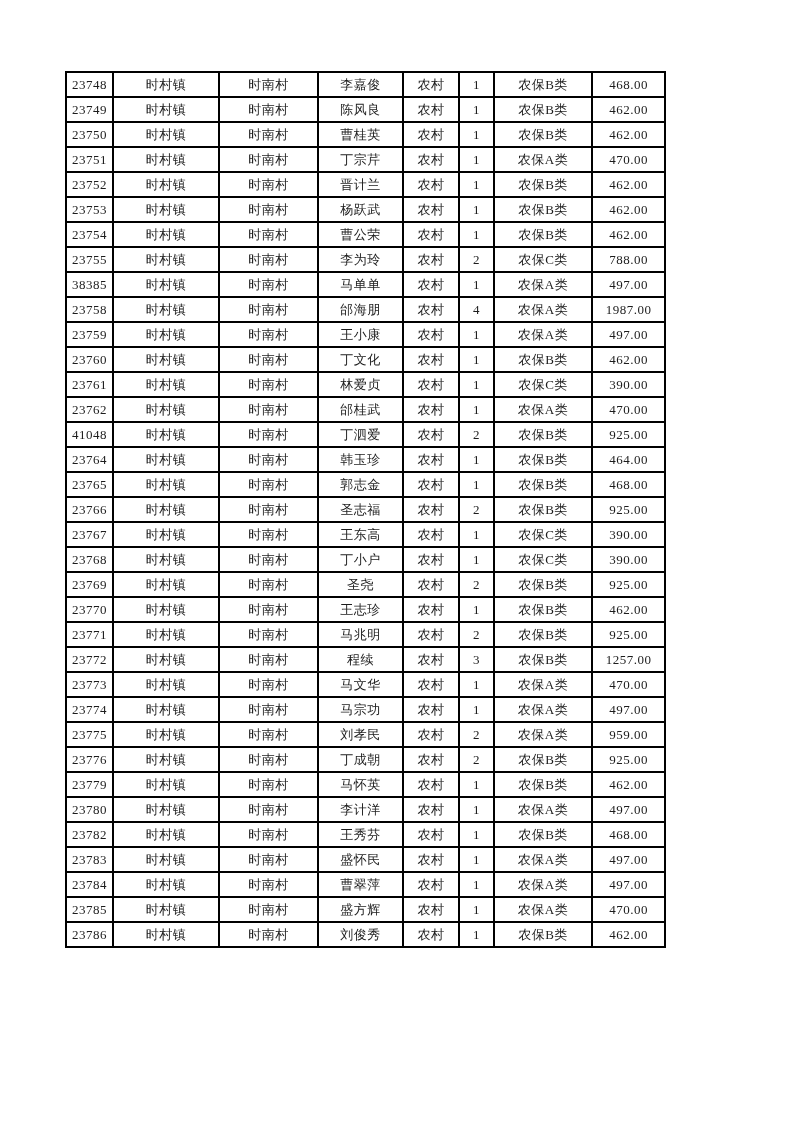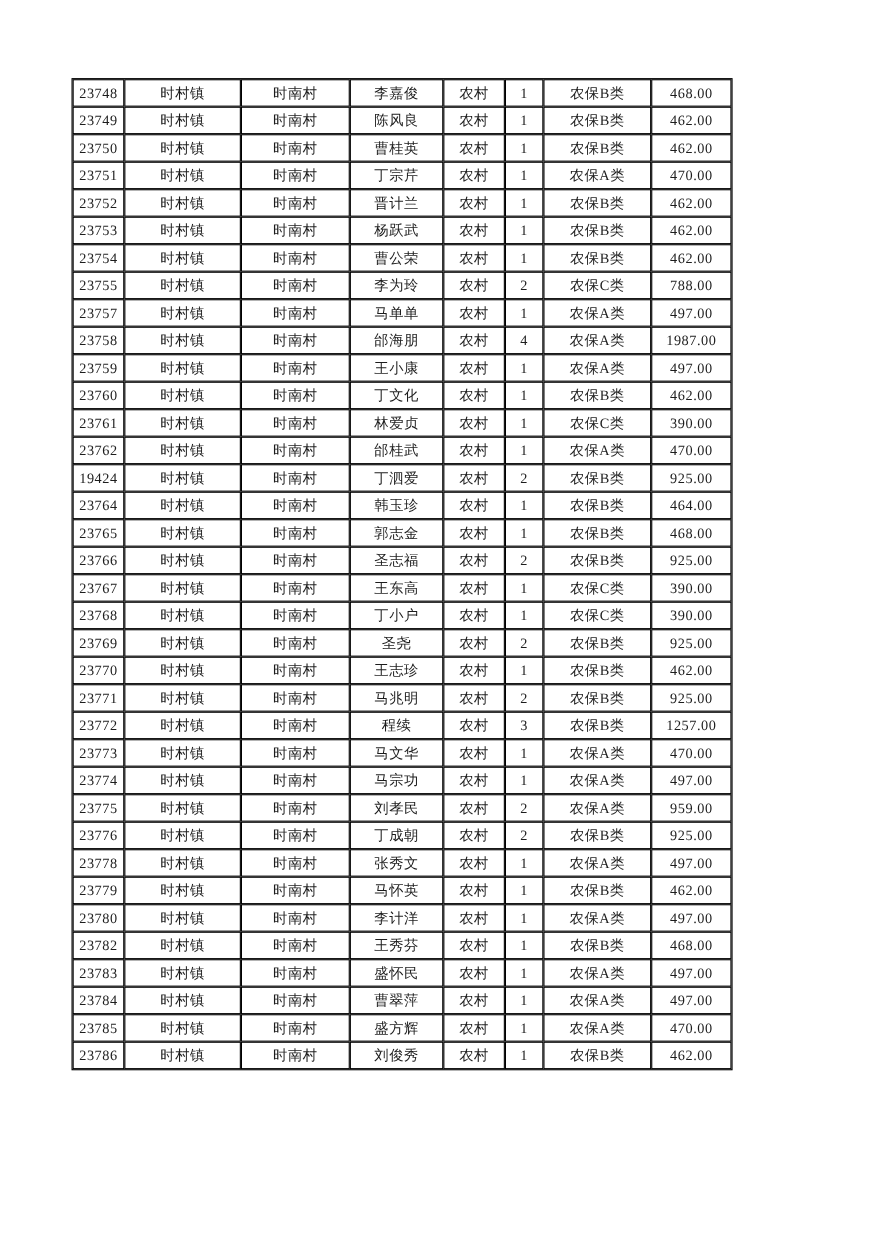--- a/index.html
+++ b/index.html
@@ -139,21 +139,21 @@
           <td>23755</td>
           <td>时村镇</td>
           <td>时南村</td>
           <td>李为玲</td>
           <td>农村</td>
           <td>2</td>
           <td>农保C类</td>
           <td>788.00</td>
         </tr>
         <tr>
-          <td>23757</td>
+          <td>38385</td>
           <td>时村镇</td>
           <td>时南村</td>
           <td>马单单</td>
           <td>农村</td>
           <td>1</td>
           <td>农保A类</td>
           <td>497.00</td>
         </tr>
         <tr>
           <td>23758</td>
@@ -199,21 +199,21 @@
           <td>23762</td>
           <td>时村镇</td>
           <td>时南村</td>
           <td>邰桂武</td>
           <td>农村</td>
           <td>1</td>
           <td>农保A类</td>
           <td>470.00</td>
         </tr>
         <tr>
-          <td>19424</td>
+          <td>41048</td>
           <td>时村镇</td>
           <td>时南村</td>
           <td>丁泗爱</td>
           <td>农村</td>
           <td>2</td>
           <td>农保B类</td>
           <td>925.00</td>
         </tr>
         <tr>
           <td>23764</td>
@@ -337,30 +337,20 @@
         </tr>
         <tr>
           <td>23776</td>
           <td>时村镇</td>
           <td>时南村</td>
           <td>丁成朝</td>
           <td>农村</td>
           <td>2</td>
           <td>农保B类</td>
           <td>925.00</td>
-        </tr>
-        <tr>
-          <td>23778</td>
-          <td>时村镇</td>
-          <td>时南村</td>
-          <td>张秀文</td>
-          <td>农村</td>
-          <td>1</td>
-          <td>农保A类</td>
-          <td>497.00</td>
         </tr>
         <tr>
           <td>23779</td>
           <td>时村镇</td>
           <td>时南村</td>
           <td>马怀英</td>
           <td>农村</td>
           <td>1</td>
           <td>农保B类</td>
           <td>462.00</td>

